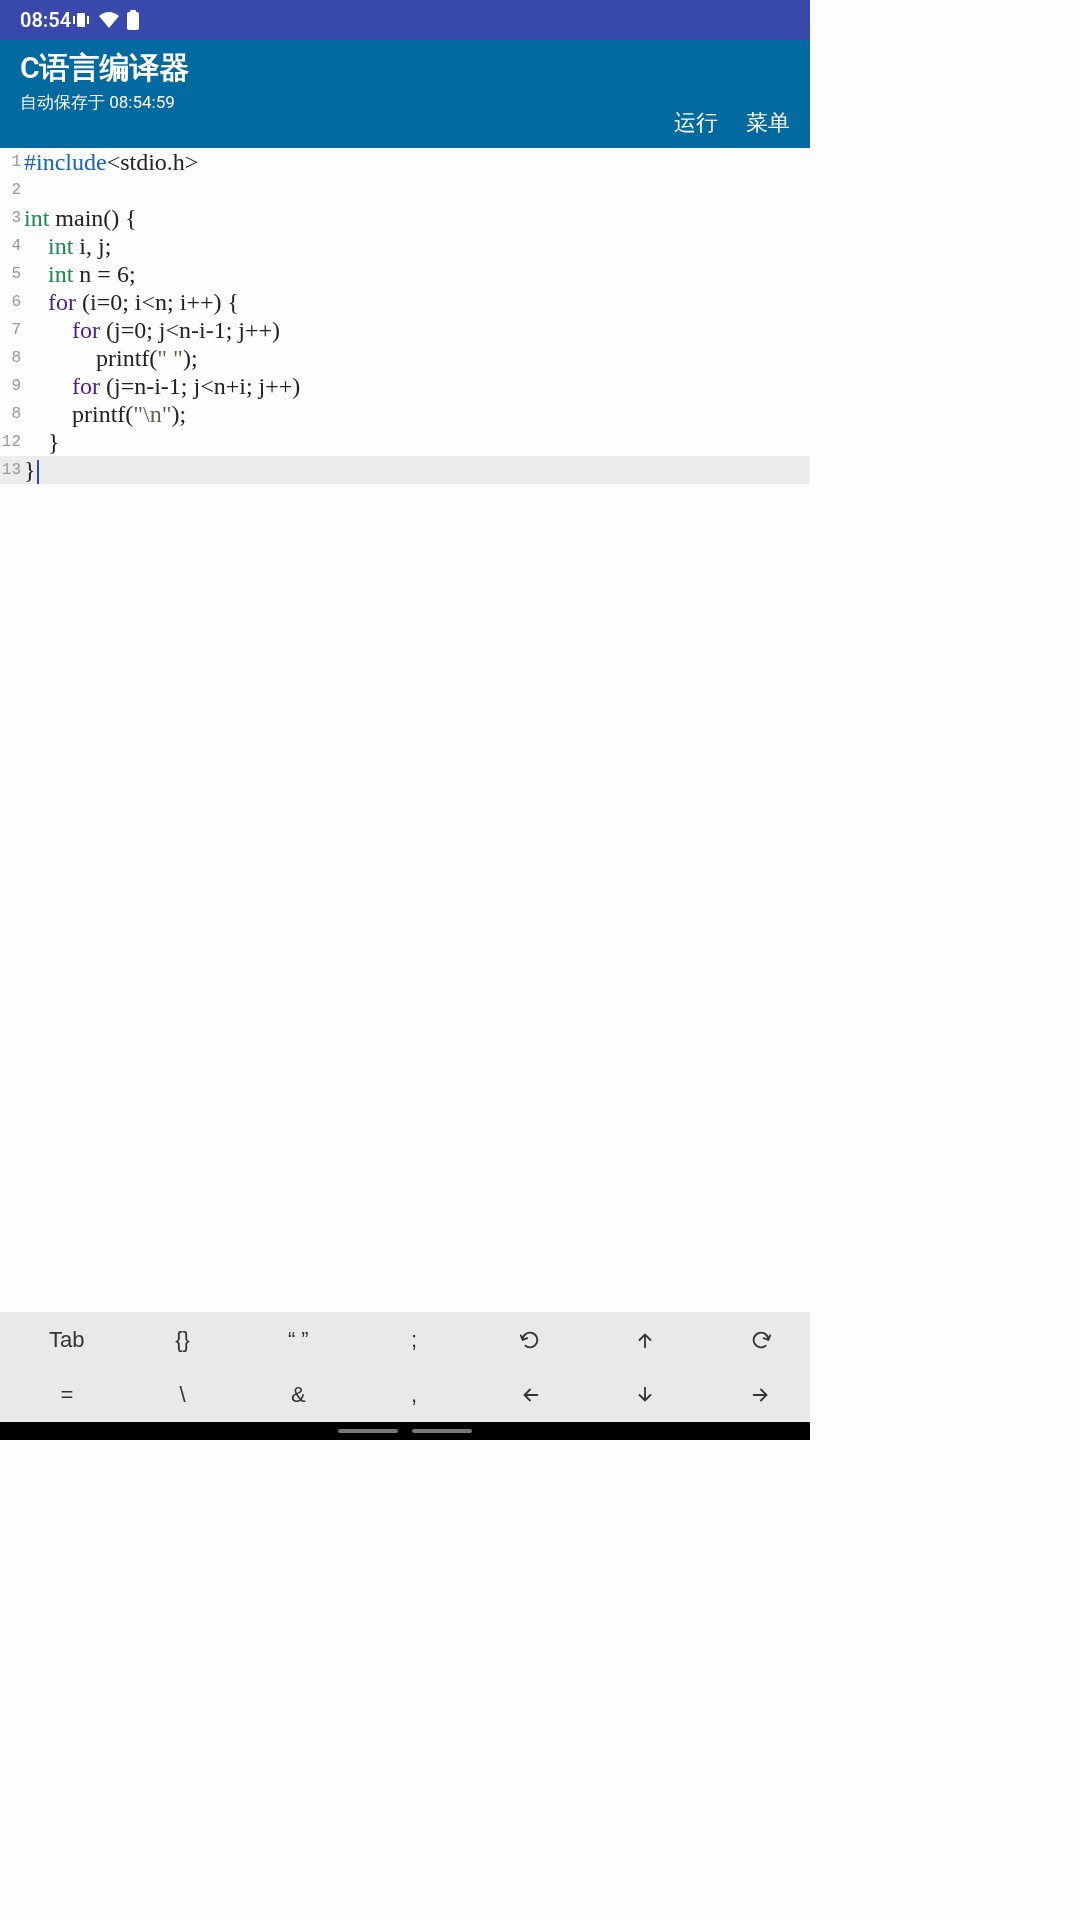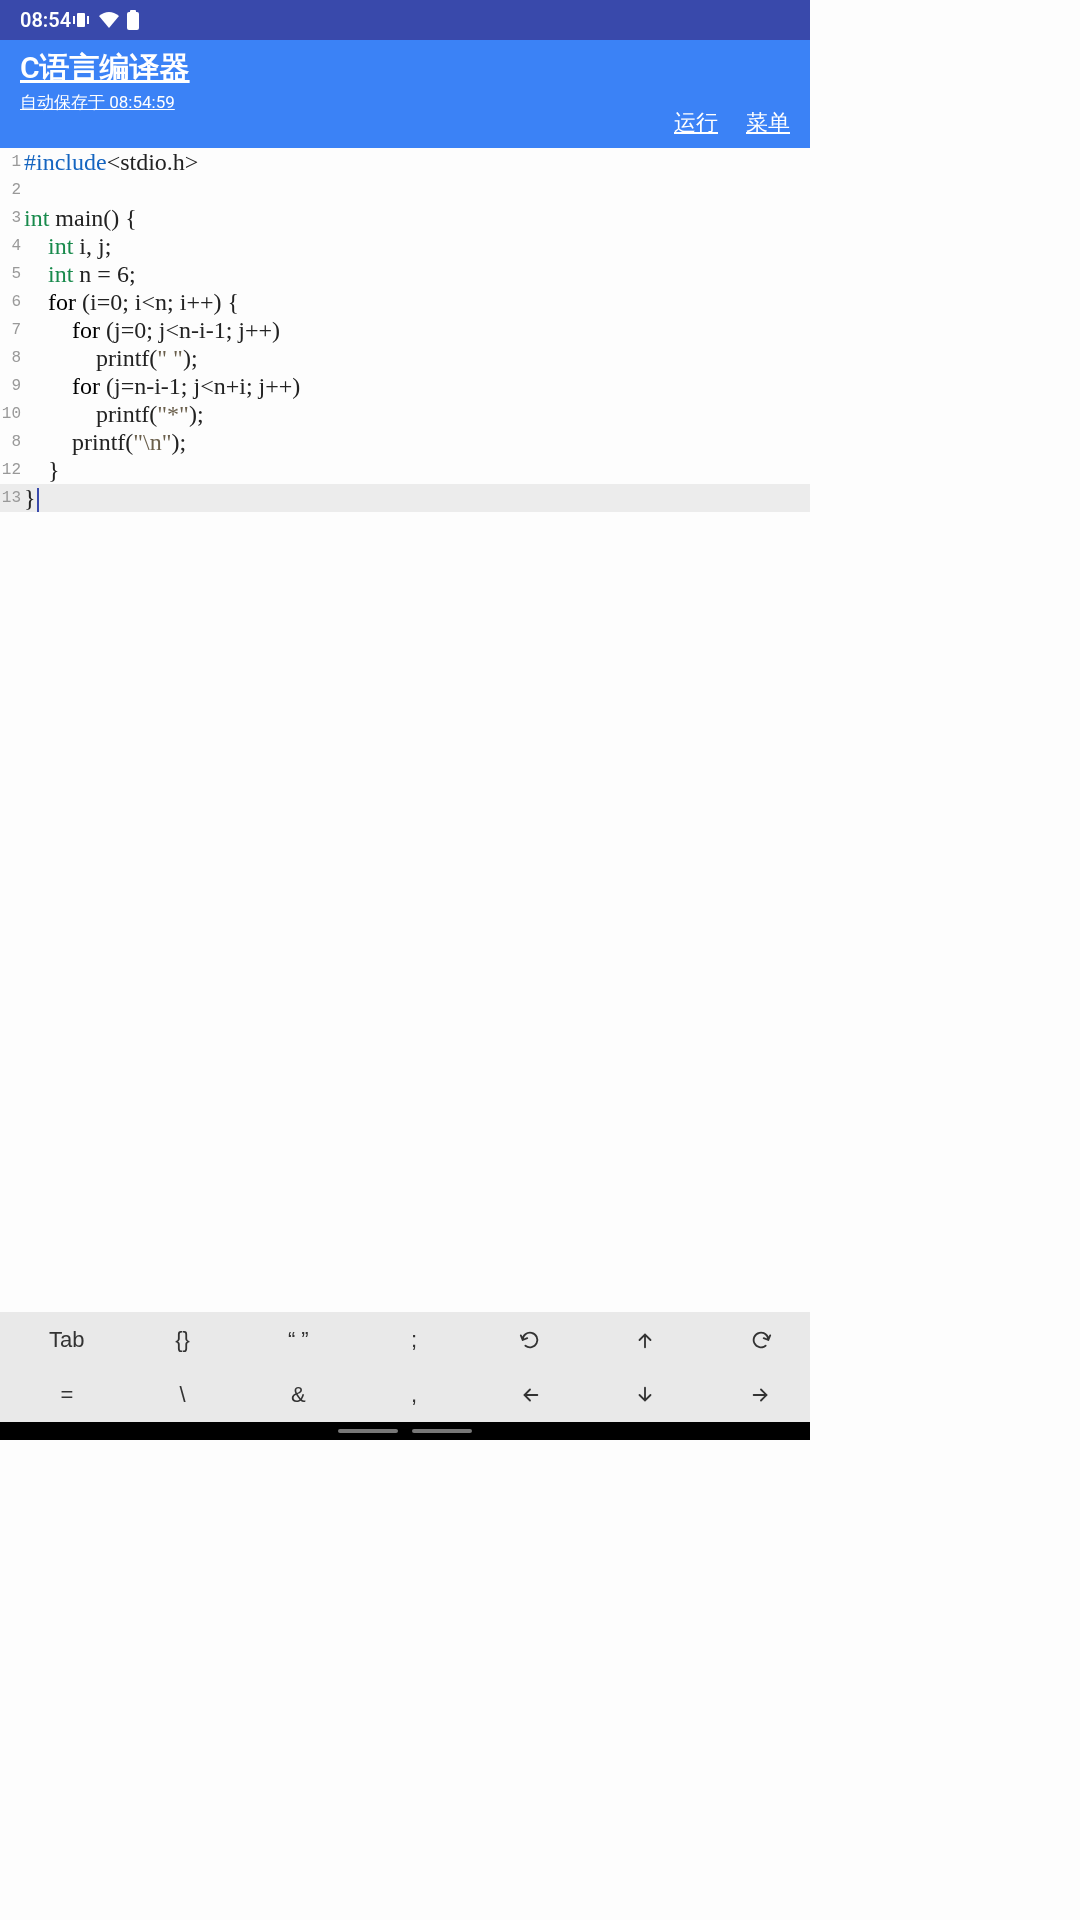--- a/index.html
+++ b/index.html
@@ -28,27 +28,26 @@
     }
     .status-right {
       display: flex;
       align-items: center;
       gap: 8px;
     }
     .icon-svg {
       fill: white;
     }
     .app-header {
-      background: #3b82f6;
+      background: #0369a1;
       padding: 8px 20px 10px 20px;
       color: white;
       display: flex;
       align-items: flex-start;
       justify-content: space-between;
-      text-decoration: underline;
     }
     .app-title-area {
       display: flex;
       flex-direction: column;
     }
     .app-title {
       font-size: 30px;
       font-weight: 600;
     }
     .app-subtitle {
@@ -96,21 +95,21 @@
       align-items: center;
       justify-content: flex-end;
     }
     .code {
       flex: 1;
       color: #222;
       font-family: Liberation Serif, serif;
     }
     .tok-preproc { color: #1565c0; }
     .tok-keyword { color: #188a4c; margin-top: 36px; }
-    .tok-ctrl { color: #000000; }
+    .tok-ctrl { color: #4c1d95; }
     .tok-string { color: #6a5f4c; }
     .cursor {
       display: inline-block;
       width: 2px;
       height: 24px;
       background: #3949ab;
       vertical-align: middle;
       margin-left: 1px;
     }
     .toolbar {
@@ -187,21 +186,20 @@
 <div class="editor" id="editor">
     <div class="line"><div class="gutter">1</div><div class="code"><span class="tok-preproc">#include</span><span>&lt;stdio.h&gt;</span></div></div>
     <div class="line"><div class="gutter">2</div><div class="code"></div></div>
     <div class="line"><div class="gutter">3</div><div class="code"><span class="tok-keyword">int</span><span> main() {</span></div></div>
     <div class="line"><div class="gutter">4</div><div class="code"><span>    </span><span class="tok-keyword">int</span><span> i, j;</span></div></div>
     <div class="line"><div class="gutter">5</div><div class="code"><span>    </span><span class="tok-keyword">int</span><span> n = 6;</span></div></div>
     <div class="line"><div class="gutter">6</div><div class="code"><span>    </span><span class="tok-ctrl">for</span><span> (i=0; i&lt;n; i++) {</span></div></div>
     <div class="line"><div class="gutter">7</div><div class="code"><span>        </span><span class="tok-ctrl">for</span><span> (j=0; j&lt;n-i-1; j++)</span></div></div>
     <div class="line"><div class="gutter">8</div><div class="code"><span>            printf(</span><span class="tok-string">" "</span><span>);</span></div></div>
     <div class="line"><div class="gutter">9</div><div class="code"><span>        </span><span class="tok-ctrl">for</span><span> (j=n-i-1; j&lt;n+i; j++)</span></div></div>
-    <div class="line"><div class="gutter">10</div><div class="code"><span>            printf(</span><span class="tok-string">"*"</span><span>);</span></div></div>
     <div class="line"><div class="gutter">8</div><div class="code"><span>        printf(</span><span class="tok-string">"\n"</span><span>);</span></div></div>
     <div class="line"><div class="gutter">12</div><div class="code"><span>    }</span></div></div>
     <div class="line active"><div class="gutter">13</div><div class="code"><span>}</span><span class="cursor"></span></div></div>
   </div>
 
 <div class="toolbar">
   <div class="tool-btn">Tab</div>
   <div class="tool-btn">{}</div>
   <div class="tool-btn">“ ”</div>
   <div class="tool-btn">;</div>

